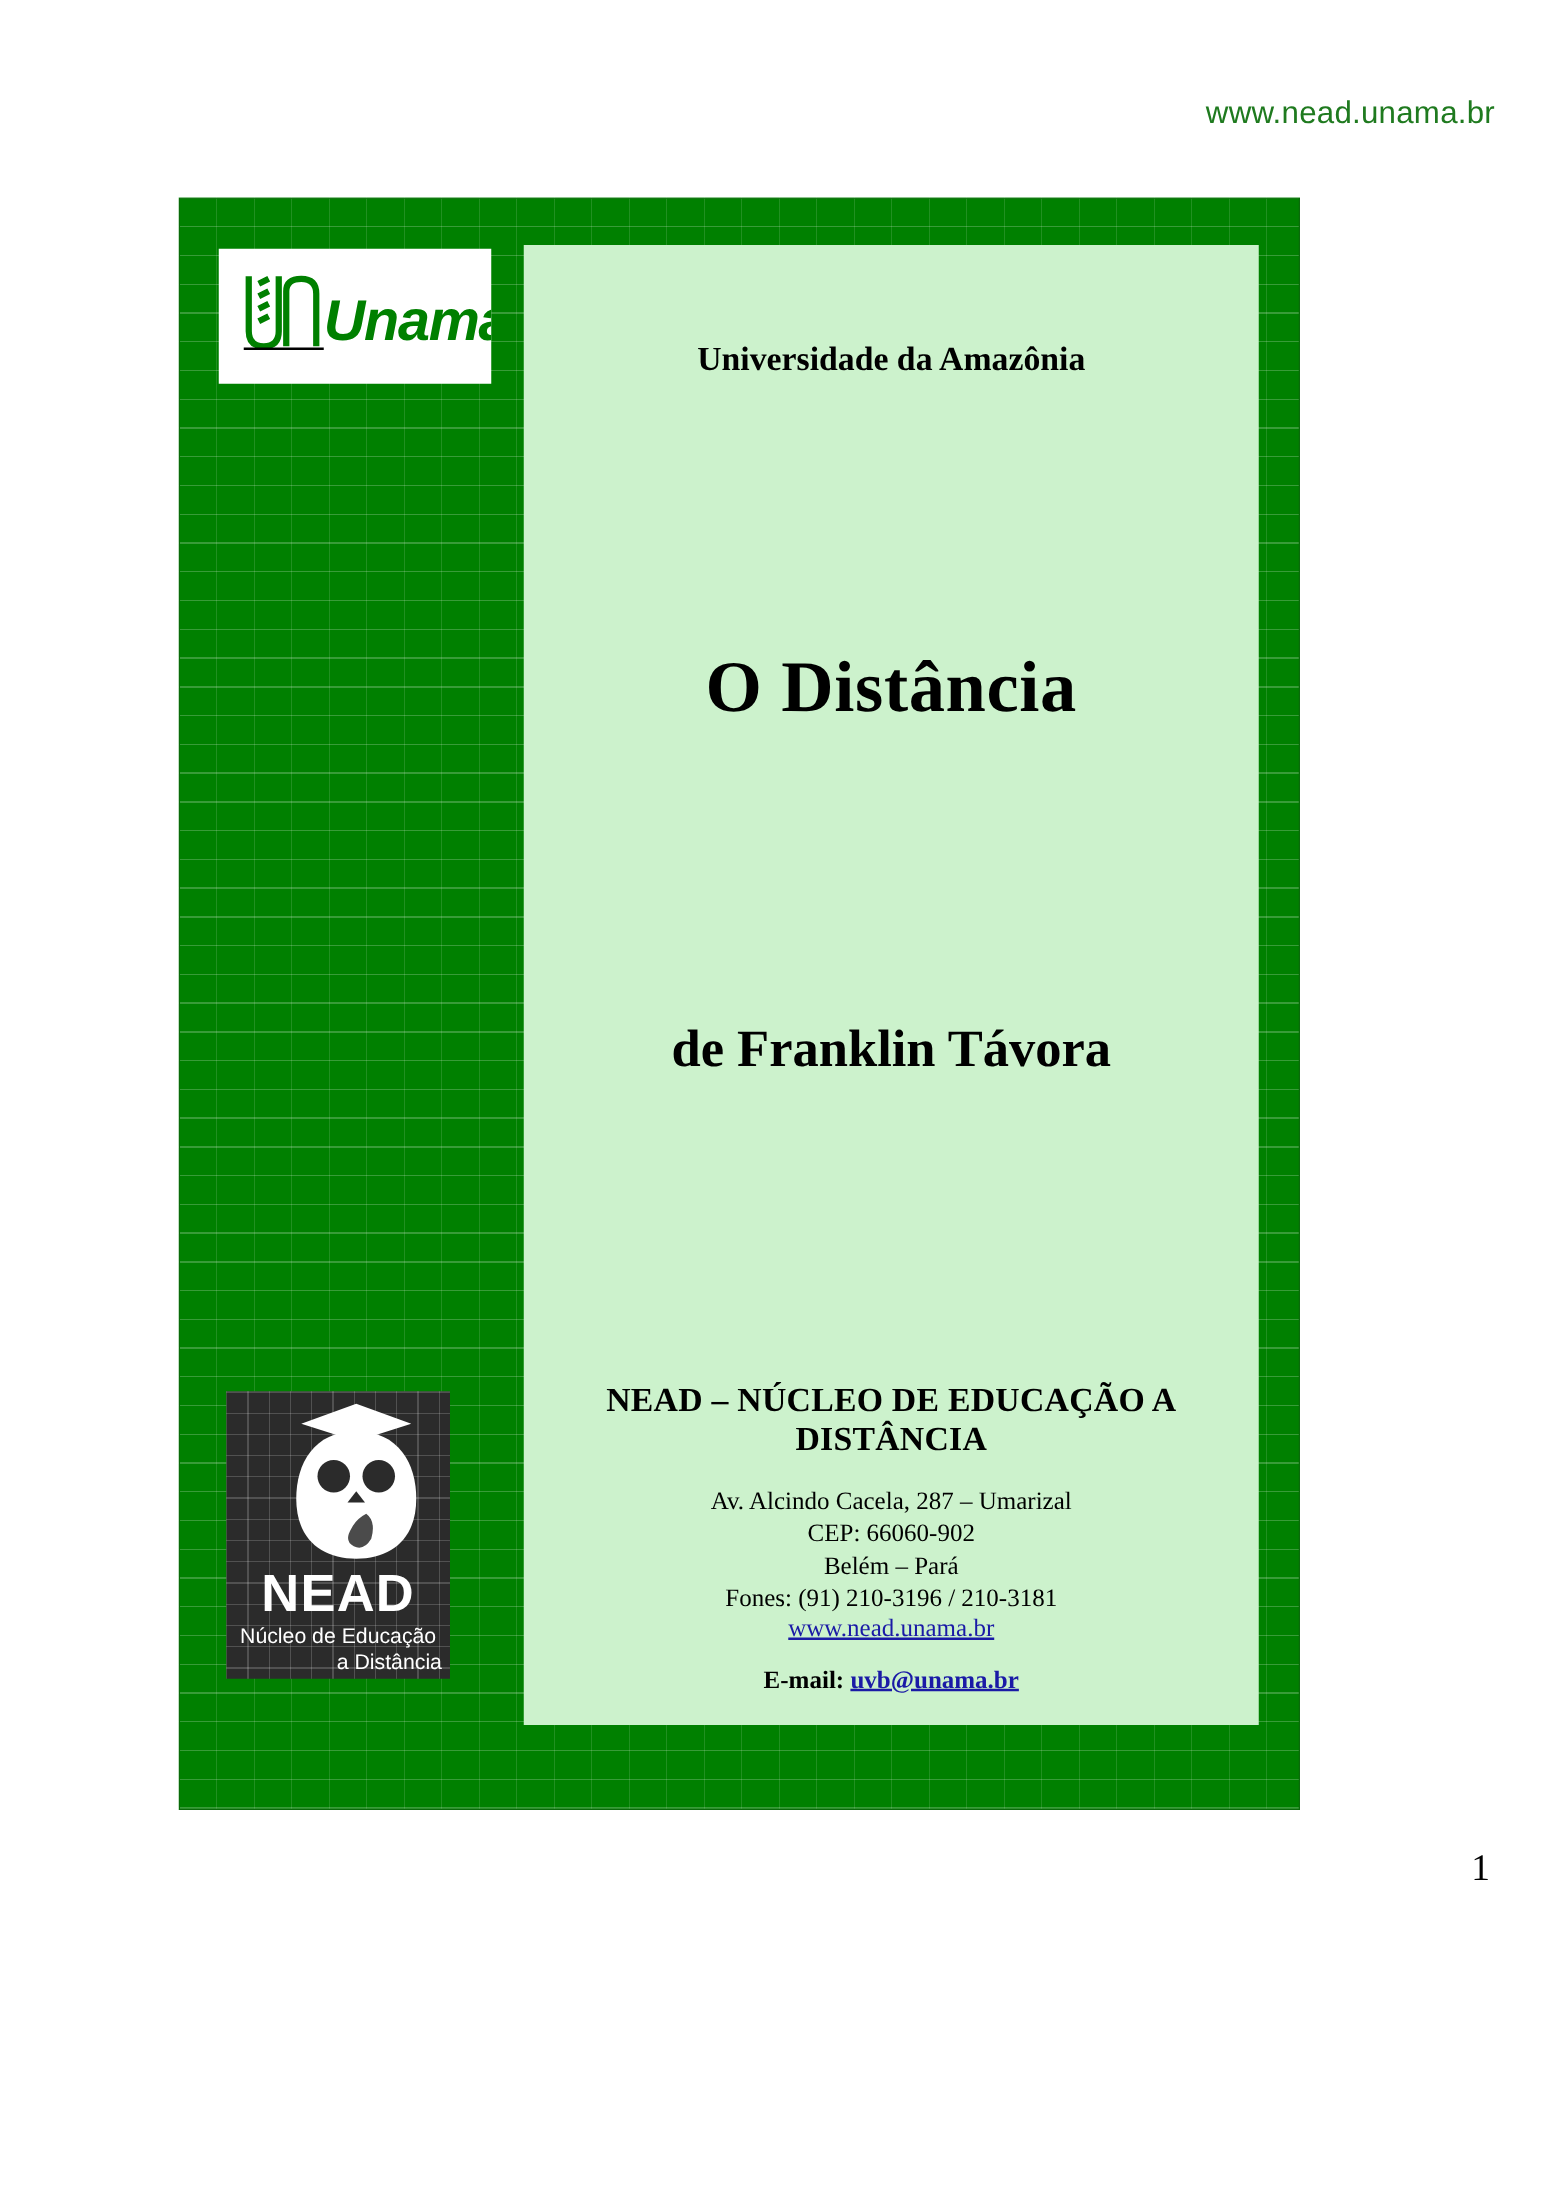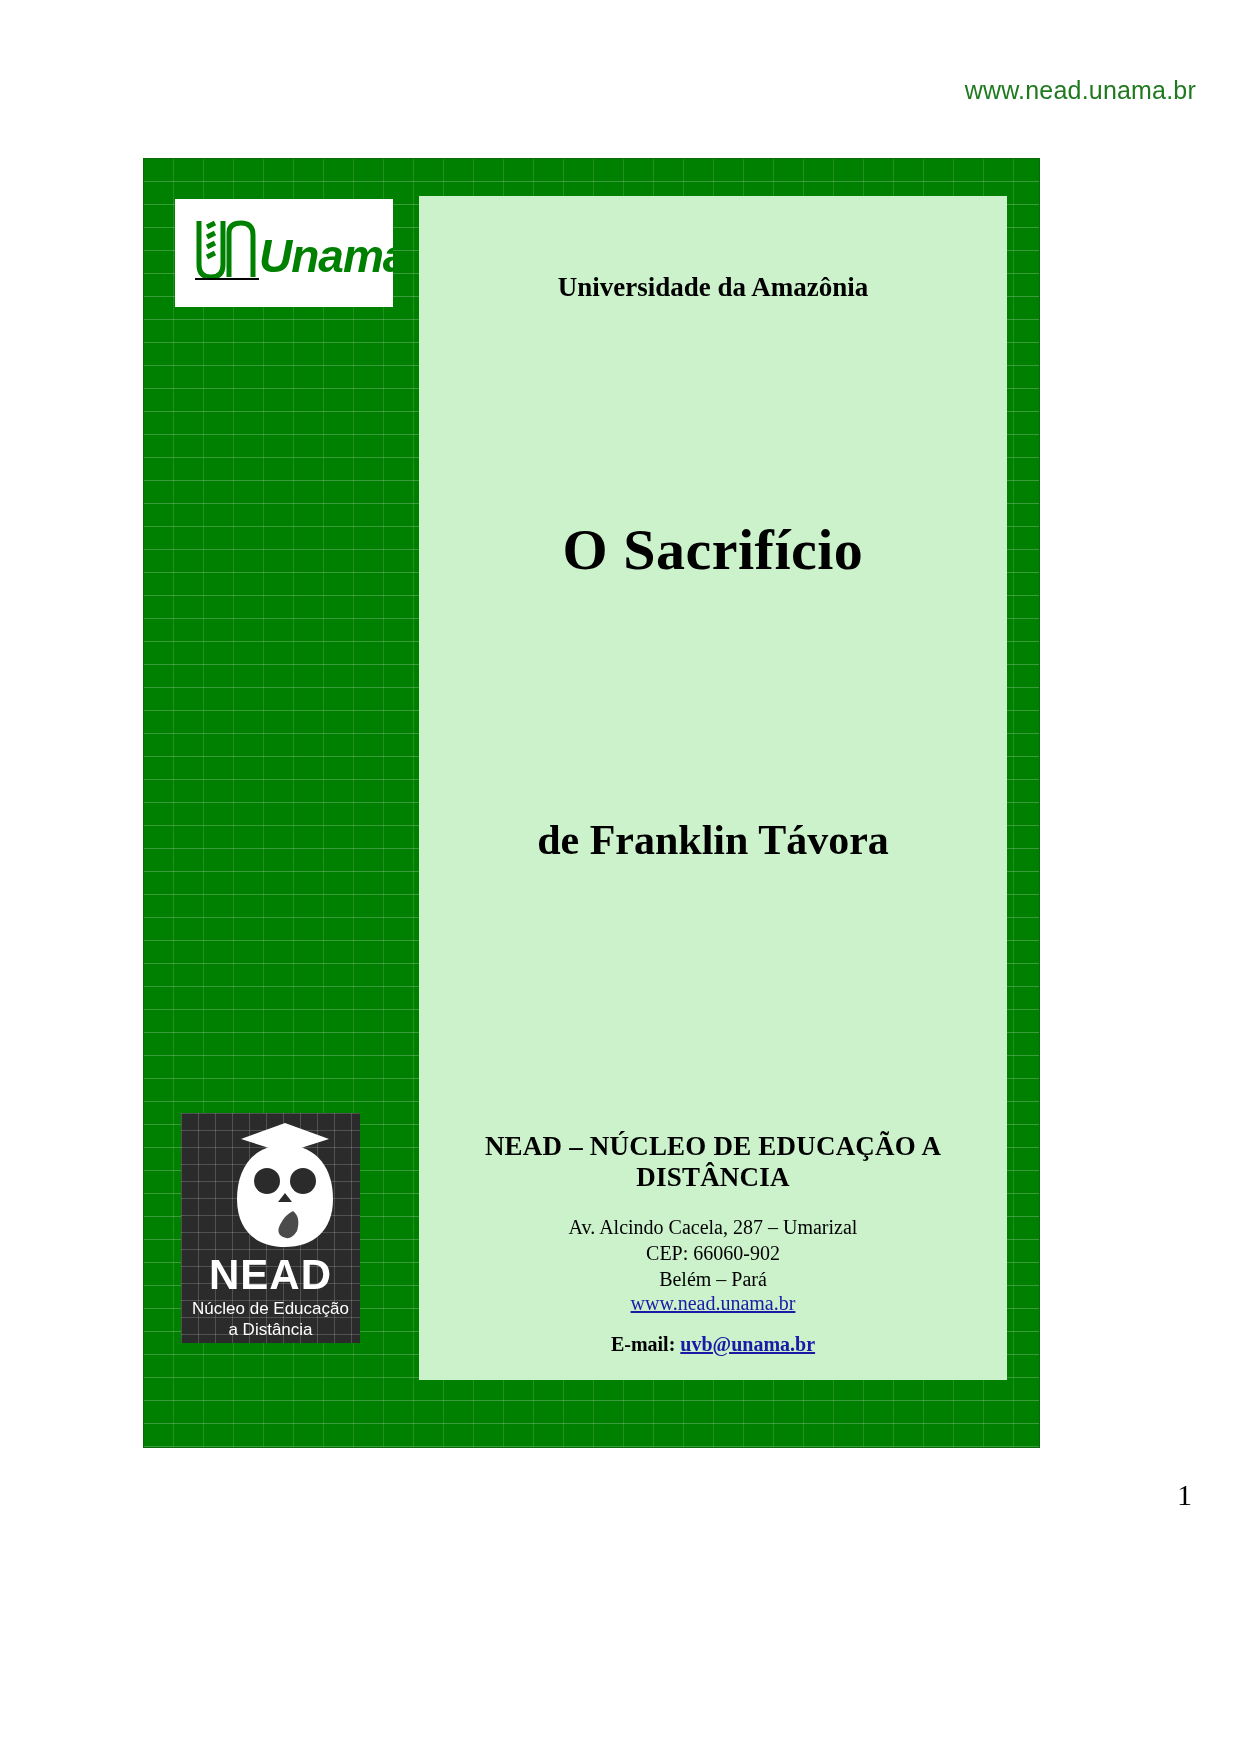--- a/index.html
+++ b/index.html
@@ -183,21 +183,21 @@
   }
   .nead-sub1, .nead-sub2 {
     position: absolute;
     width: 100%;
     text-align: center;
     font-family: "Liberation Sans", sans-serif;
     color: #ffffff;
     font-size: 17px;
   }
   .nead-sub1 { top: 186px; }
-  .nead-sub2 { top: 207px; }
+  .nead-sub2 { top: 207px; padding-left: 41px; }
 
   
   .page-number {
     position: absolute;
     right: 50px;
     top: 1478px;
     font-size: 30px;
     color: #000;
   }
 </style>
@@ -239,27 +239,28 @@
         <path d="M86 92 q8 6 4 20 q-6 10 -14 6 q-8 -4 -2 -14 q4 -8 12 -12 z" opacity="0.85"></path>
       </g>
     </svg>
     <div class="nead-word">NEAD</div>
     <div class="nead-sub1">Núcleo de Educação</div>
     <div class="nead-sub2">a Distância</div>
   </div>
 
   <div class="panel">
     <div class="univ-title">Universidade da Amazônia</div>
-    <div class="book-title">O Sacrifício</div>
+    <div class="book-title">O Distância</div>
     <div class="book-author">de Franklin Távora</div>
 
     <div class="footer-block">
       <div class="footer-org">NEAD – NÚCLEO DE EDUCAÇÃO A DISTÂNCIA</div>
       <div class="footer-line">Av. Alcindo Cacela, 287 – Umarizal</div>
       <div class="footer-line">CEP: 66060-902</div>
       <div class="footer-line">Belém – Pará</div>
+      <div class="footer-line">Fones: (91) 210-3196 / 210-3181</div>
       <div><a class="footer-link" href="#">www.nead.unama.br</a></div>
       <div class="footer-email"><span>E-mail: </span><a class="footer-link" href="#">uvb@unama.br</a></div>
     </div>
   </div>
 </div>
 
 <div class="page-number">1</div>
 
 </body></html>

